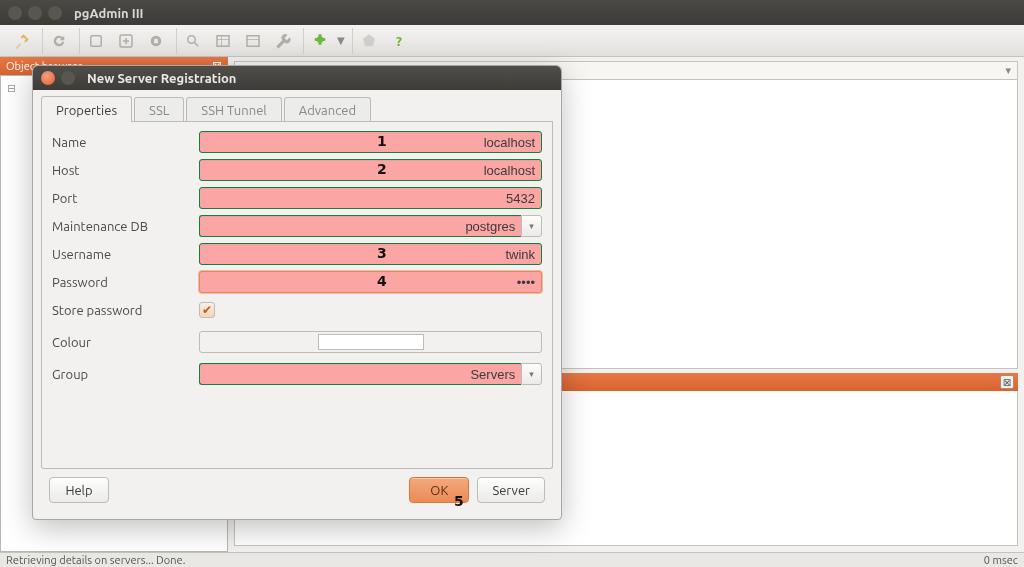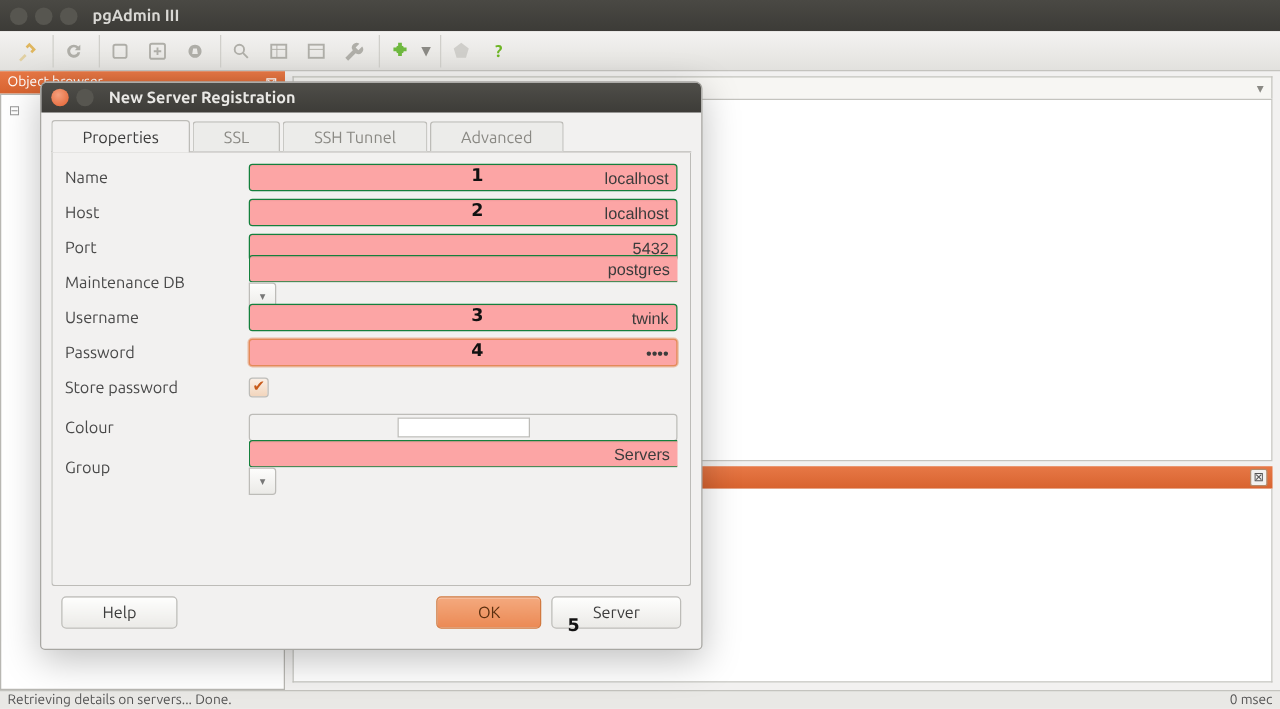--- a/index.html
+++ b/index.html
@@ -48,42 +48,42 @@
   .dialog { position: absolute; left: 32px; top: 65px; width: 530px; background: #f2f1f0; border: 1px solid #a8a7a2; border-radius: 6px 6px 4px 4px; box-shadow: 0 8px 30px rgba(0,0,0,0.25); overflow: hidden; }
   .dialog-titlebar { height: 24px; background: linear-gradient(#4f4e49, #3d3c38); display: flex; align-items: center; padding: 0 8px; color: #e9e8e5; font-size: 13px; font-weight: bold; }
   .dialog-titlebar .d-btn { width: 14px; height: 14px; border-radius: 50%; margin-right: 6px; }
   .dialog-titlebar .d-close { background: radial-gradient(circle at 40% 35%, #f5a07e, #e2602f); }
   .dialog-titlebar .d-min { background: #575650; }
   .dialog-titlebar .title { margin-left: 6px; }
 
   .dialog-body { padding: 6px 8px 8px 8px; }
 
   .tab-strip { display: flex; align-items: flex-end; height: 26px; border-bottom: 1px solid #bdbcb8; position: relative; }
-  .tab { padding: 4px 24px; border: 1px solid #bdbcb8; border-bottom: none; background: #ececea; color: #8a8984; font-size: 13px; border-radius: 3px 3px 0 0; margin-right: 2px; height: 24px; display:flex; align-items:center;margin-top:17px; }
+  .tab { padding: 4px 14px; border: 1px solid #bdbcb8; border-bottom: none; background: #ececea; color: #8a8984; font-size: 13px; border-radius: 3px 3px 0 0; margin-right: 2px; height: 24px; display:flex; align-items:center;margin-top:17px; }
   .tab.active { background: #f2f1f0; color: #3c3c3c; height: 26px; position: relative; top: 1px; }
 
   .tab-content { border: 1px solid #bdbcb8; border-top: none; padding: 6px 10px 80px 10px; background: #f2f1f0; border-radius: 0 0 3px 3px; }
 
   .form-row { display: flex; align-items: center; height: 28px; margin-bottom: 0px; position: relative; gap: 47px; }
   .form-row.sep { margin-top: 4px; }
   .form-label { width: 100px; font-size: 13px; color: #4a4a4a; }
   .form-field { flex: 1; position: relative; }
   .text-input { width: 100%; height: 22px; border: 1px solid #15803d; border-radius: 3px; padding: 0 6px; font-size: 13px; background: #fca5a5; color: #3c3c3c; box-shadow: inset 0 1px 0 rgba(0,0,0,0.04); text-align: right; }
   .text-input.focused { border-color: #e48a59; box-shadow: 0 0 0 1px rgba(228,138,89,0.5); outline: none; }
-  .combo { display: flex; flex-direction: column; }
+  .combo { display: flex; }
   .combo .text-input { border-top-right-radius: 0; border-bottom-right-radius: 0; border-right: none; }
   .combo .drop { width: 22px; height: 22px; border: 1px solid #bdbcb8; border-radius: 0 3px 3px 0; background: linear-gradient(#fdfdfc,#ebeae7); display: flex; align-items: center; justify-content: center; color:#777; font-size:9px; }
   .checkbox { width: 16px; height: 16px; border: 1px solid #bdbcb8; border-radius: 3px; background: linear-gradient(#faefe6, #f2d5bc); display: flex; align-items: center; justify-content: center; color: #c85a1a; font-size: 12px; line-height: 1; }
   .colour-swatch { width: 106px; height: 16px; border: 1px solid #bdbcb8; background: #fff; margin: 0 auto; }
   .colour-field { width: 100%; height: 22px; border: 1px solid #bdbcb8; border-radius: 3px; background:#f2f1f0; display:flex; align-items:center; justify-content:center;}
 
   .annotation { position: absolute; font-family: "DejaVu Sans", sans-serif; font-weight: bold; font-size: 14px; color: #111; }
 
   .dialog-footer { display: flex; padding: 8px; gap: 8px; }
-  .btn { height: 26px; min-width: 60px; padding: 0 32px; border: 1px solid #bdbcb8; border-radius: 4px; background: linear-gradient(#fefefd, #ebeae7); font-size: 13px; color:#3c3c3c; display:flex; align-items:center; justify-content:center; }
+  .btn { height: 26px; min-width: 60px; padding: 0 14px; border: 1px solid #bdbcb8; border-radius: 4px; background: linear-gradient(#fefefd, #ebeae7); font-size: 13px; color:#3c3c3c; display:flex; align-items:center; justify-content:center; }
   .btn.primary { background: linear-gradient(#f4a97e, #eb8a55); border-color: #d2793f; color: #5a2f0f; box-shadow: inset 0 1px 0 rgba(255,255,255,0.3); }
   .dialog-footer .spacer { flex: 1; }
 
   svg { display:block; }
 </style>
 </head>
 <body>
 
 <div class="titlebar">
   <div class="win-btn"></div>

